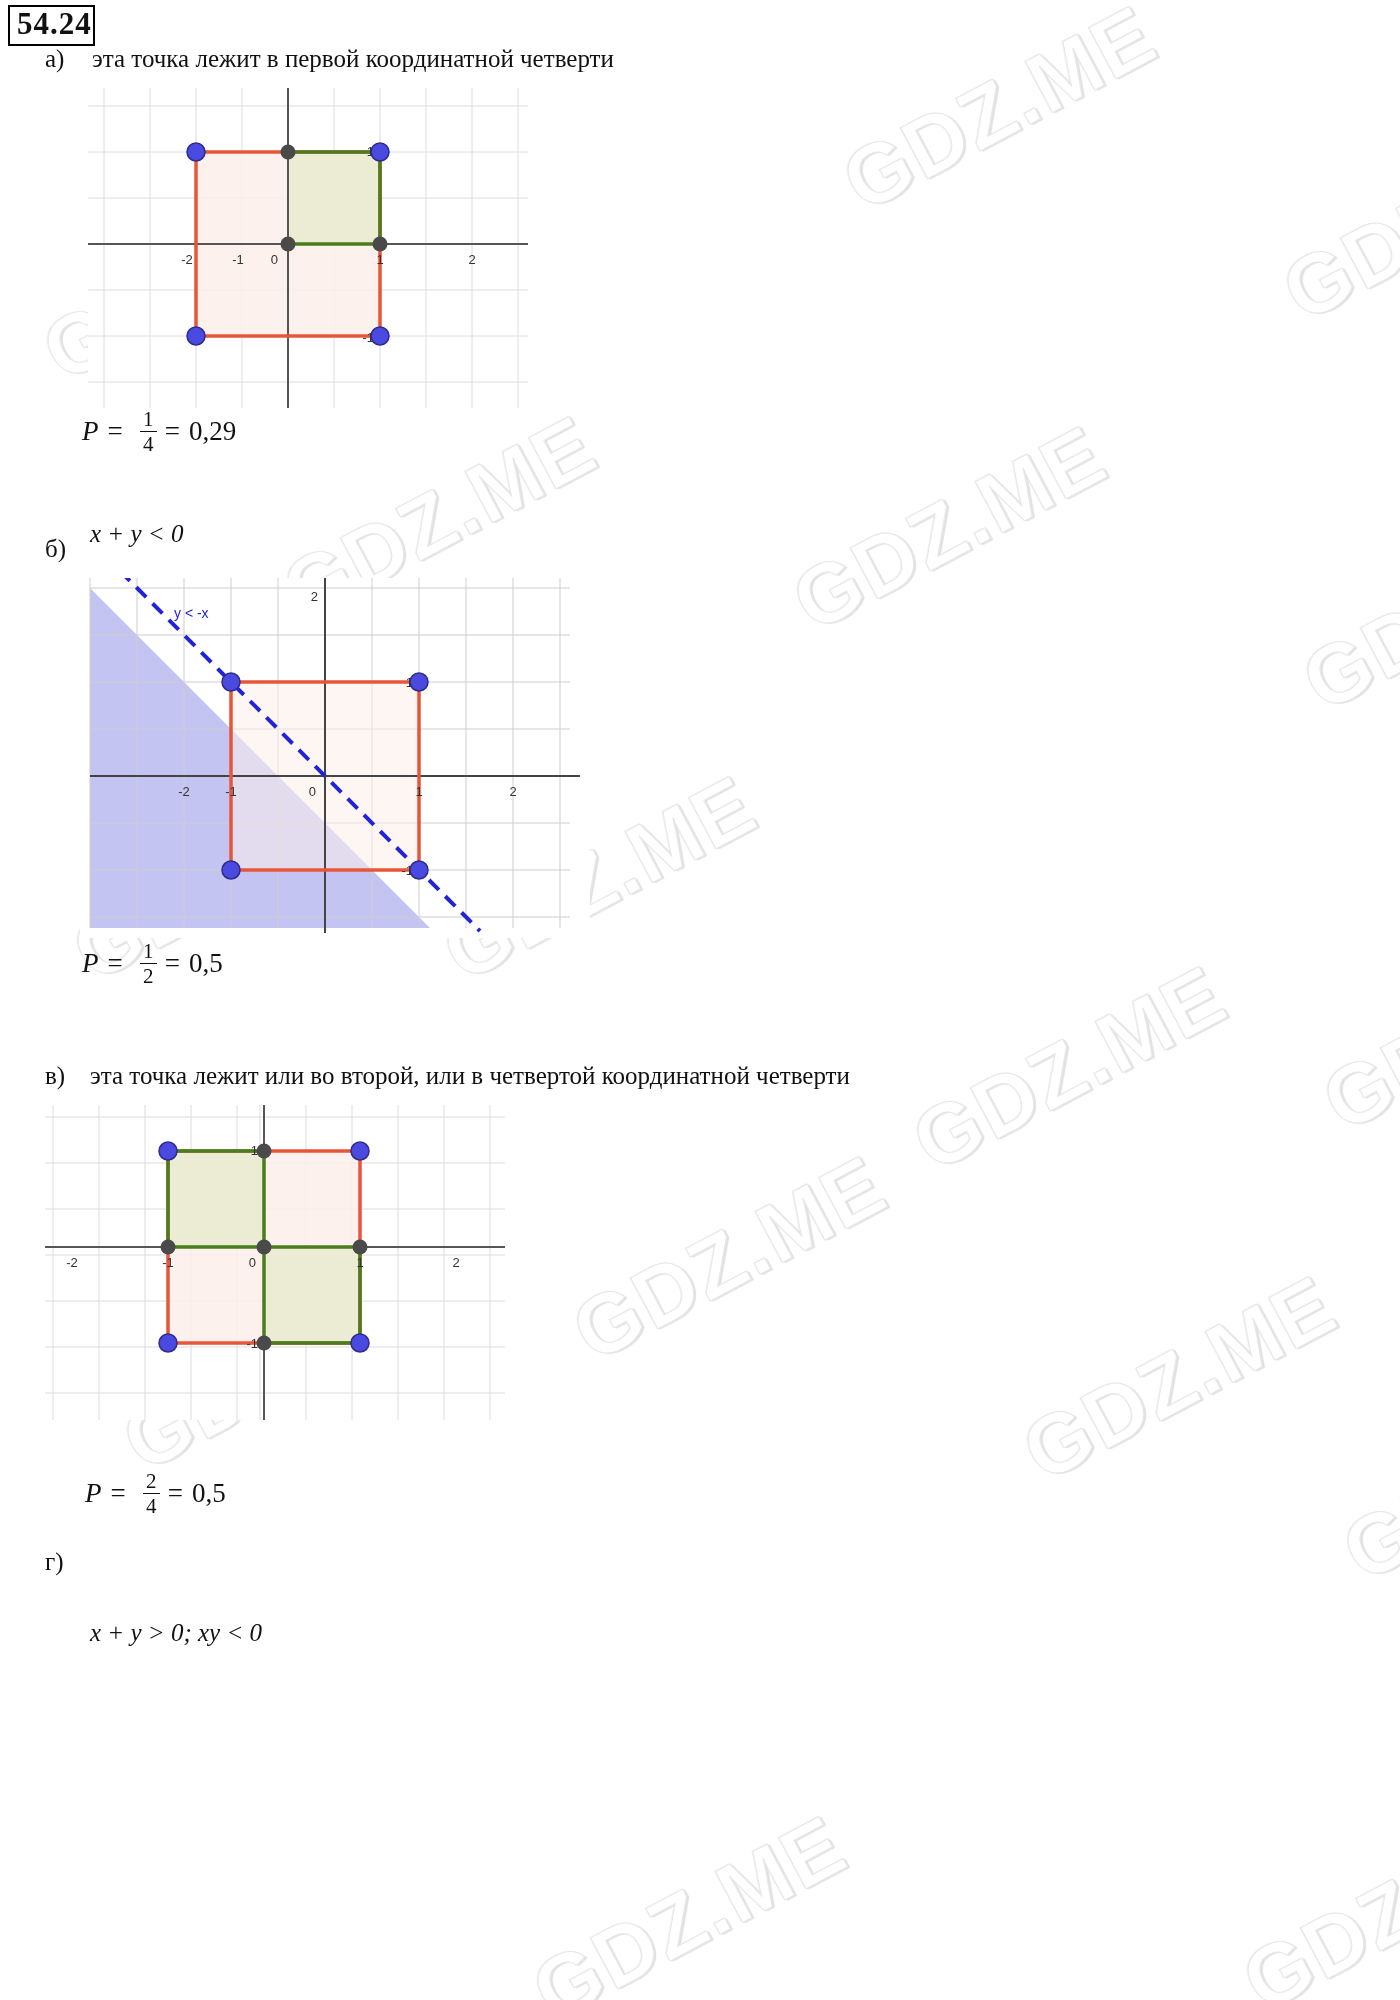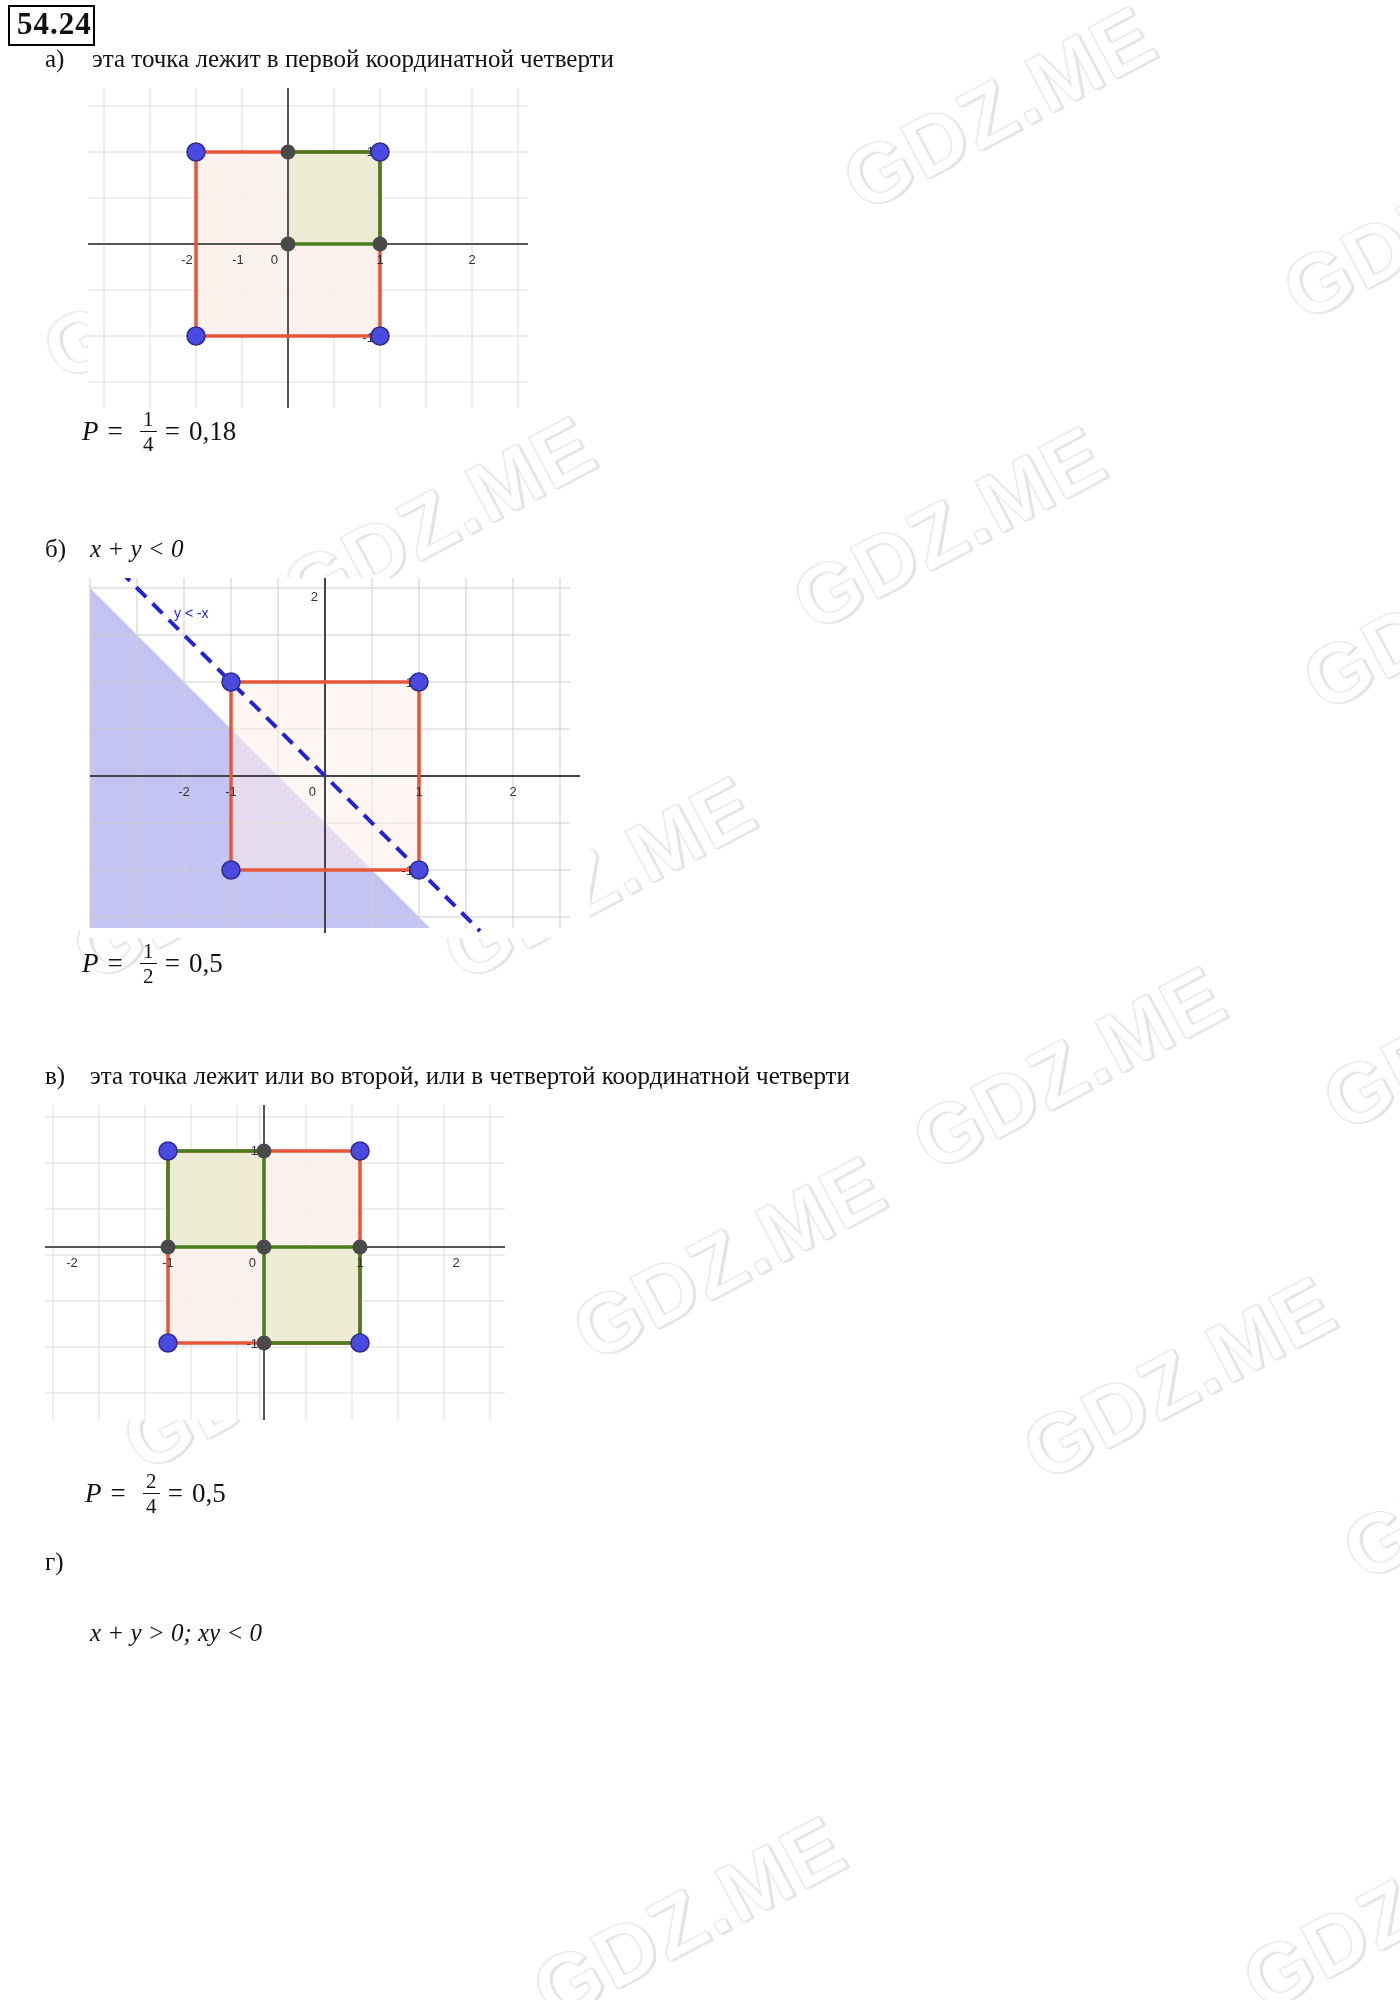--- a/index.html
+++ b/index.html
@@ -185,25 +185,25 @@
 </div>
 
 <div class="formula" style="left:82px; top:408px;">
   <span class="var">P</span>
   <span class="eq">=</span>
   <span class="frac">
     <span class="num">1</span>
     <span class="den">4</span>
   </span>
   <span class="eq">=</span>
-  <span>0,18</span>
+  <span>0,29</span>
 </div>
 
 <div class="item-label" style="left:45px; top:535px;">б)</div>
-<div class="item-text italic" style="left:90px; top:535px;">x + y &lt; 0</div>
+<div class="item-text italic" style="left:90px; top:520px;">x + y &lt; 0</div>
 
 <div class="plot" style="left:80px; top:578px;">
 <svg width="510" height="360" viewBox="0 0 510 360">
   <rect x="0" y="0" width="510" height="360" fill="#ffffff"></rect>
 
   <path d="M10 0 L10 350 L500 350 L500 350 Z" fill="none"></path>
   <clipPath id="clipB">
         <rect x="10" y="0" width="480" height="350"></rect>
       </clipPath>
   <g clip-path="url(#clipB)">

